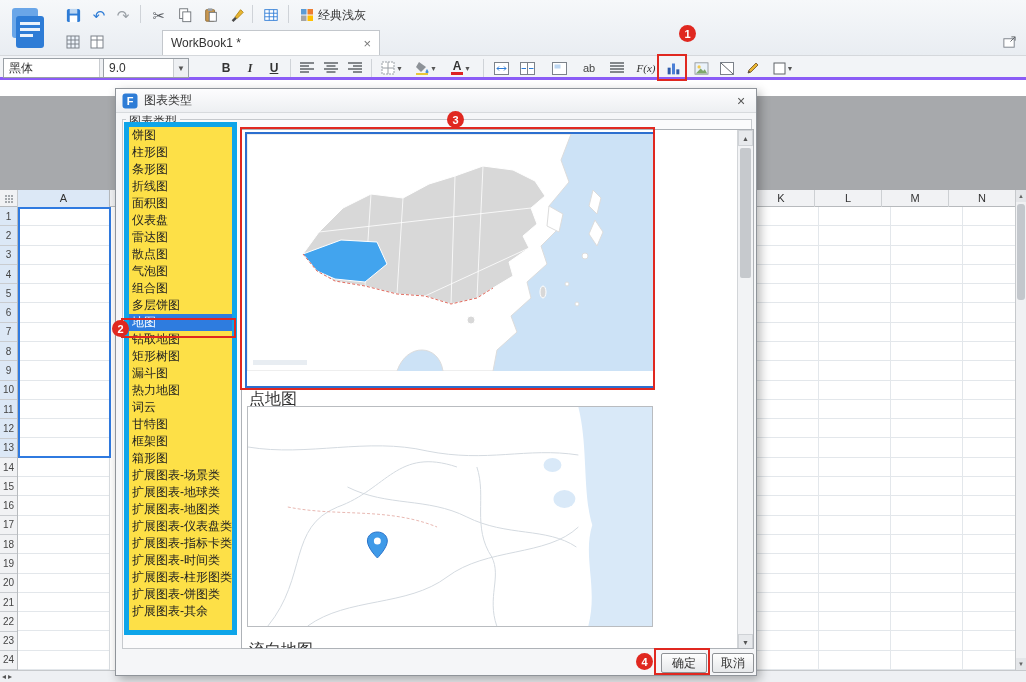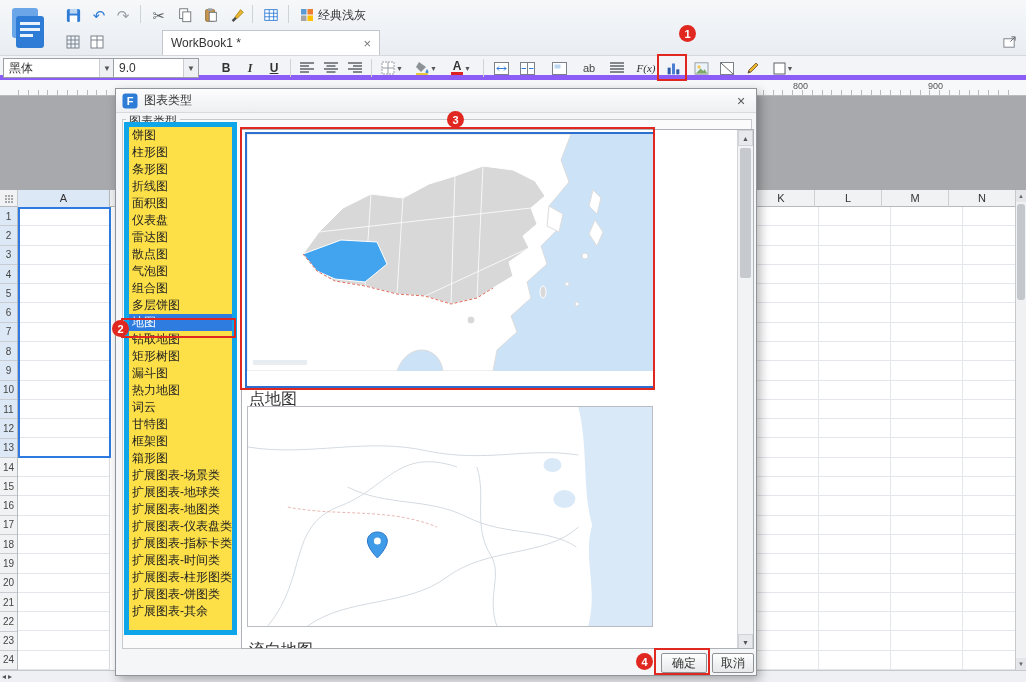--- a/index.html
+++ b/index.html
@@ -13,21 +13,21 @@
   .tbtn svg{display:block}
   .glyph{font-size:15px;line-height:1}
   .vsep{position:absolute;top:5px;width:1px;height:18px;background:#cfd3d8}
   .theme-pick{position:absolute;left:296px;top:4px;height:22px;display:flex;align-items:center;gap:4px;padding:0 4px;color:#333}
   .row2{position:absolute;left:56px;top:28px;right:0;height:28px}
   .tab{position:absolute;left:106px;top:2px;width:218px;height:25px;background:#fff;border:1px solid #c3c7cc;border-bottom:none;display:flex;align-items:center;padding:0 8px;gap:8px}
   .tab .tab-close{margin-left:auto;color:#777;font-size:13px;cursor:default}
   .file-icon{position:absolute;left:8px;top:6px;width:40px;height:44px}
 
   
-  .fmtbar{position:absolute;left:0;top:56px;width:1026px;height:24px;background:#f2f4f7;border-bottom:5px solid #8b5cf6}
+  .fmtbar{position:absolute;left:0;top:56px;width:1026px;height:24px;background:#f2f4f7;border-bottom:3px solid #8b5cf6}
   .combo{position:absolute;top:2px;height:20px;background:#fff;border:1px solid #9aa0a6;display:flex;align-items:center}
   .combo .val{flex:1;padding-left:5px;overflow:hidden;white-space:nowrap}
   .combo .arr{width:15px;height:100%;display:flex;align-items:center;justify-content:center;border-left:1px solid #c9ccd0;background:#eef0f3;font-size:8px;color:#555}
   .fbtn{position:absolute;top:2px;width:22px;height:20px;display:flex;align-items:center;justify-content:center;border-radius:2px}
   .drop{font-size:7px;color:#555;margin-left:1px}
   .txtic{font-size:12px;font-weight:bold}
 
   
   .ruler{position:absolute;left:0;top:80px;width:1026px;height:16px;background:#f7f8f9;border-bottom:1px solid #b9bcbf}
   .ruler::after{content:"";position:absolute;left:18px;right:11px;bottom:0;height:5px;
@@ -174,21 +174,21 @@
         </svg>
       </div>
     </div>
   </div>
 
   <div class="fmtbar">
     <div class="combo" style="left:3px;width:112px">
       <span class="val">黑体</span>
       <span class="arr">▼</span>
     </div>
-    <div class="combo" style="left:113px;width:86px">
+    <div class="combo" style="left:103px;width:86px">
       <span class="val">9.0</span>
       <span class="arr">▼</span>
     </div>
     <div class="fbtn" style="left:215px">
         <span class="txtic">B</span>
       </div>
     <div class="fbtn" style="left:239px">
         <span class="txtic" style="font-style:italic;font-family:'Liberation Serif',serif">I</span>
       </div>
     <div class="fbtn" style="left:263px">
@@ -291,24 +291,20 @@
       </svg>
     </div>
     <div class="fbtn" style="left:768px;width:30px">
       <svg width="13" height="13" viewBox="0 0 13 13">
           <rect x="1" y="1" width="11" height="11" fill="#fff" stroke="#5f6368"></rect>
         </svg>
       <span class="drop">▼</span>
     </div>
   </div>
 
-  <div class="ruler">
-    <span class="rmark" style="left:793px">800</span>
-    <span class="rmark" style="left:928px">900</span>
-  </div>
 
   <div class="grayband"></div>
 
   <div class="colheaders">
     <div class="cornerbox">
       <svg width="10" height="10" viewBox="0 0 10 10">
         <g fill="#8a8f94">
             <circle cx="2" cy="2" r="1"></circle>
             <circle cx="5" cy="2" r="1"></circle>
             <circle cx="8" cy="2" r="1"></circle>

